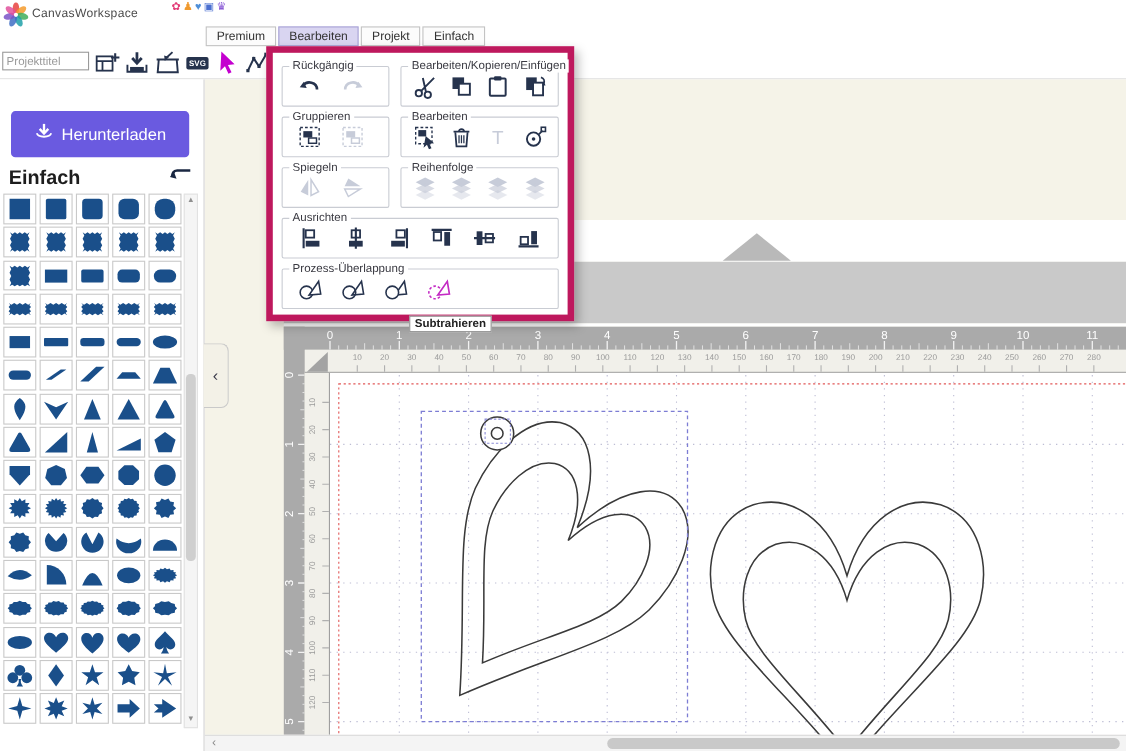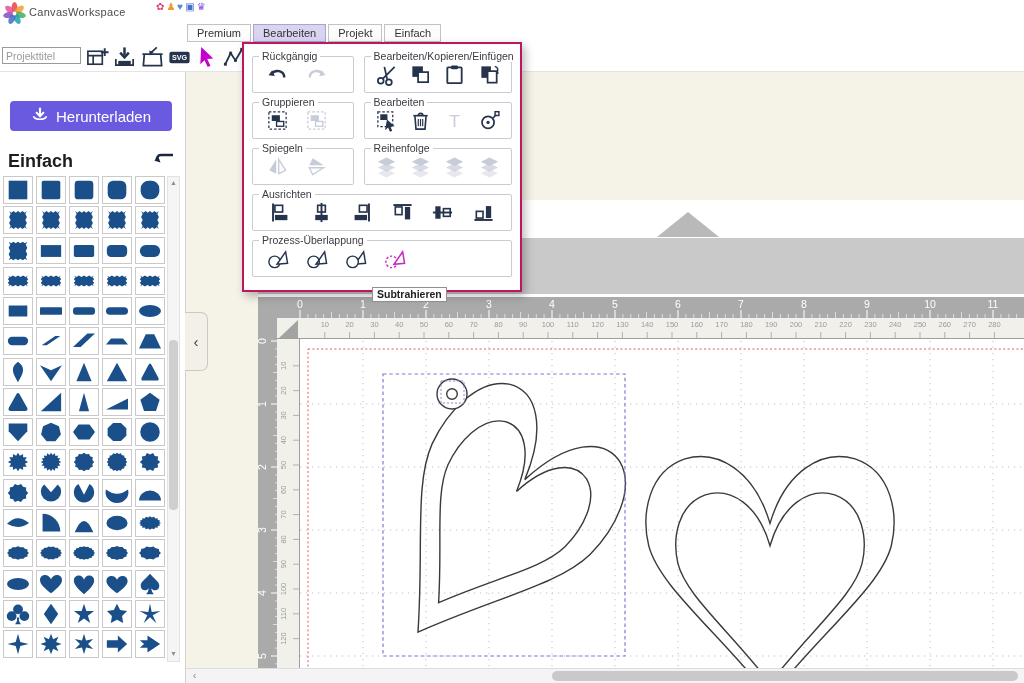--- a/index.html
+++ b/index.html
@@ -37,33 +37,33 @@
   .proj-input::placeholder{color:#9a9a9a;}
   .tools{left:84px;top:44px;display:flex;gap:1.6px;}
   .tool{width:26px;height:26px;display:flex;align-items:flex-end;justify-content:center;color:#26334d;cursor:pointer;}
 
   
   .tabs{left:187px;top:24px;display:flex;gap:2px;z-index:40;}
   .tab{padding:2px 9px;font-size:11px;color:#333;background:#fcfcfc;border:1px solid #c3c3c3;cursor:pointer;white-space:nowrap;}
   .tab.active{background:#d9d5f1;border-color:#a9a4d6;}
 
   
-  .panel{left:242px;top:42px;width:280px;height:250px;background:#fff;border:2px solid #be185d;box-shadow:3px 4px 9px rgba(0,0,0,.28);box-sizing:border-box;z-index:50;padding:12px 8px 0 8px;}
+  .panel{left:242px;top:42px;width:280px;height:250px;background:#fff;border:6px solid #be185d;box-shadow:3px 4px 9px rgba(0,0,0,.28);box-sizing:border-box;z-index:50;padding:12px 8px 0 8px;}
   .prow{display:flex;gap:10px;margin-bottom:9px;}
   .gbox{position:relative;border:1px solid #c9ccd3;border-radius:2px;height:37px;box-sizing:border-box;}
   .gbox .glabel{position:absolute;top:-7px;left:6px;background:#fff;padding:0 3px;font-size:10.5px;color:#3a3a42;white-space:nowrap;}
   .gicons{position:absolute;left:0;top:0;right:0;bottom:0;display:flex;align-items:center;justify-content:space-evenly;}
   .gicons.pack{justify-content:flex-start;gap:14px;padding-left:12px;}
   .micon{width:25px;height:25px;display:flex;align-items:center;justify-content:center;cursor:pointer;}
   .ic-on{color:#26334d;} .ic-off{color:#c7ccd9;} .ic-hl{color:#c42bc4;}
   .tooltip{left:372px;top:287px;background:#fff;border:1px solid #8f8f8f;font-size:10.5px;line-height:13px;padding:0 4px;color:#222;z-index:60;white-space:nowrap;font-weight:bold;}
 
   
   .sidebar{left:0;top:72px;width:186px;height:611px;background:#fff;border-right:1px solid #d2d2d2;box-sizing:border-box;z-index:20;}
-  .dl-btn{left:10px;top:29px;width:162px;height:30px;background:#6a5ae0;border-radius:4px;display:flex;align-items:center;justify-content:center;gap:7px;cursor:pointer;border:none;}
+  .dl-btn{left:10px;top:29px;width:162px;height:42px;background:#6a5ae0;border-radius:4px;display:flex;align-items:center;justify-content:center;gap:7px;cursor:pointer;border:none;}
   .dl-btn span{color:#fff;font-size:15px;}
   .cat-label{left:8px;top:79px;font-size:18px;font-weight:bold;color:#1d1d1d;}
   .reset-icon{left:153px;top:77px;width:22px;height:18px;cursor:pointer;}
   #shape-grid{left:3px;top:104px;width:164px;display:flex;flex-wrap:wrap;gap:2.4px 2.6px;}
   .tile{width:30.4px;height:27.9px;border:1px solid #c9c9c9;background:#fff;box-sizing:border-box;display:flex;align-items:center;justify-content:center;cursor:pointer;}
   .sscroll{left:167px;top:104px;width:13px;height:486px;background:#f5f5f5;border:1px solid #e2e2e2;box-sizing:border-box;}
   .sarrow{width:13px;height:12px;color:#909090;font-size:7px;line-height:12px;text-align:center;cursor:pointer;position:absolute;left:167px;}
   .sthumb{left:169px;top:268px;width:9px;height:170px;background:#cfcfcf;border-radius:4px;position:absolute;cursor:pointer;}
 
   

